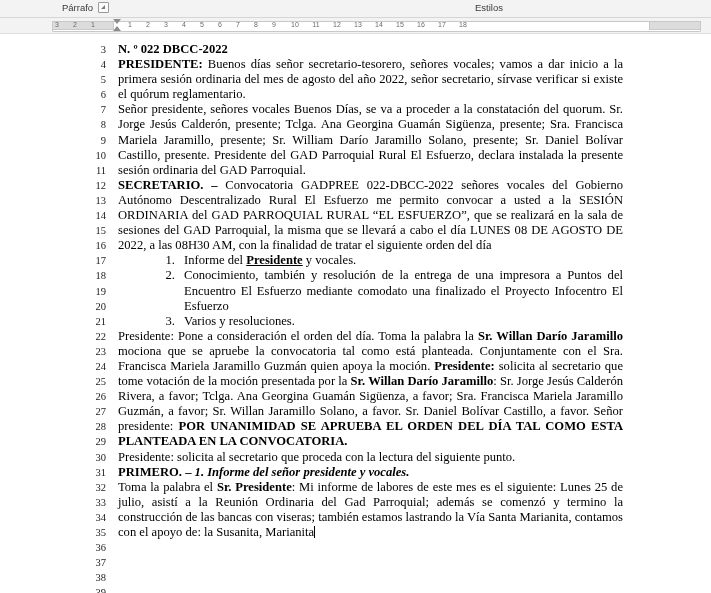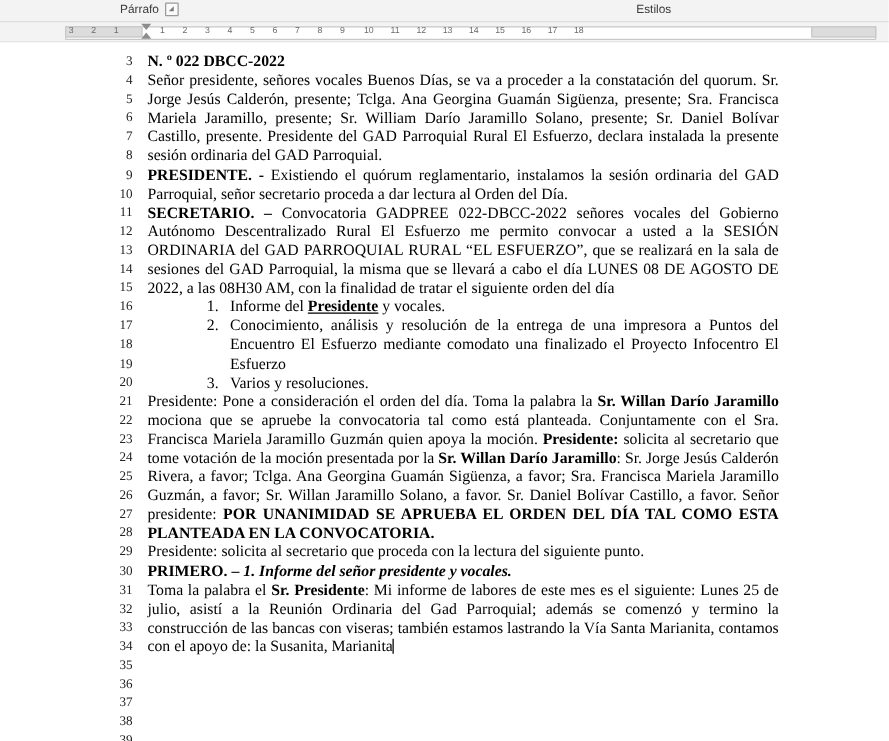--- a/index.html
+++ b/index.html
@@ -24,21 +24,20 @@
     align-items: center;
     font-family: "Liberation Sans", sans-serif;
     font-size: 9px;
     color: #444444;
   }
   .ribbon-group {
     position: absolute;
     top: 2px;
     display: flex;
     align-items: flex-end;
-    margin-left: 34px;
   }
   .ribbon-group-label {
     font-size: 9.5px;
     color: #3b3b3b;
   }
   .dialog-launcher {
     margin-left: 5px;
     width: 9px;
     height: 9px;
     border: 1px solid #9a9a9a;
@@ -267,31 +266,31 @@
         <div>37</div>
         <div>38</div>
         <div>39</div>
       </div>
 
     <div class="doc-body">
 
 
       <p class="para"><b>N. º 022 DBCC-2022</b></p>
 
+      <p class="para"><span id="p1"><b>PRESIDENTE:</b> Buenos días señor secretario-tesorero, señores vocales; vamos a dar inicio a la primera sesión ordinaria del mes de agosto del año 2022, señor secretario, sírvase verificar si existe el quórum reglamentario.</span></p>
 
       <p class="para">Señor presidente, señores vocales Buenos Días, se va a proceder a la constatación del quorum. Sr. Jorge Jesús Calderón, presente; Tclga. Ana Georgina Guamán Sigüenza, presente; Sra. Francisca Mariela Jaramillo, presente; Sr. William Darío Jaramillo Solano, presente; Sr. Daniel Bolívar Castillo, presente.  Presidente del GAD Parroquial Rural El Esfuerzo, declara instalada la presente sesión ordinaria del GAD Parroquial.</p>
 
 
-      <p class="para"><span id="p2"><b>PRESIDENTE. -</b> Existiendo el quórum reglamentario, instalamos la sesión ordinaria del GAD Parroquial, señor secretario proceda a dar lectura al Orden del Día.</span></p>
 
       <p class="para"><span id="p3"><b>SECRETARIO. –</b> Convocatoria GADPREE 022-DBCC-2022 señores vocales del Gobierno Autónomo Descentralizado Rural El Esfuerzo me permito convocar a usted a la SESIÓN ORDINARIA del GAD PARROQUIAL RURAL “EL ESFUERZO”, que se realizará en la sala de sesiones del GAD Parroquial, la misma que se llevará a cabo el día LUNES 08 DE AGOSTO DE 2022, a las 08H30 AM, con la finalidad de tratar el siguiente orden del día</span></p>
 
       <ol class="ol-list">
         <li><span id="ag0">Informe del <span class="u">Presidente</span> y vocales.</span></li>
-        <li><span id="ag1">Conocimiento, análisis y resolución de la entrega de una impresora a Puntos del Encuentro El Esfuerzo mediante comodato una finalizado el Proyecto Infocentro El Esfuerzo</span></li>
+        <li><span id="ag1">Conocimiento, también y resolución de la entrega de una impresora a Puntos del Encuentro El Esfuerzo mediante comodato una finalizado el Proyecto Infocentro El Esfuerzo</span></li>
         <li><span id="ag2">Varios y resoluciones.</span></li>
       </ol>
 
       <p class="para"><span id="pa0">Presidente: Pone a consideración el orden del día. Toma la palabra la <b>Sr. Willan Darío Jaramillo</b> mociona que se apruebe la convocatoria tal como está planteada. Conjuntamente con el Sra. Francisca Mariela Jaramillo Guzmán quien apoya la moción. <b>Presidente:</b> solicita al secretario que tome votación de la moción presentada por la <b>Sr. Willan Darío Jaramillo</b>: Sr. Jorge Jesús Calderón Rivera, a favor; Tclga. Ana Georgina Guamán Sigüenza, a favor; Sra. Francisca Mariela Jaramillo Guzmán, a favor; Sr. Willan Jaramillo Solano, a favor. Sr. Daniel Bolívar Castillo, a favor. Señor presidente: <b>POR UNANIMIDAD SE APRUEBA EL ORDEN DEL DÍA TAL COMO ESTA PLANTEADA EN LA CONVOCATORIA.</b></span></p>
       <p class="para"><span id="pa1">Presidente: solicita al secretario que proceda con la lectura del siguiente punto.</span></p>
       <p class="para"><span id="pa2"><b>PRIMERO. – </b><i><b>1.       Informe del señor presidente y vocales.</b></i></span></p>
       <p class="para"><span id="pa3">Toma la palabra el <b>Sr. Presidente</b>: Mi informe de labores de este mes es el siguiente: Lunes 25 de julio, asistí a la Reunión Ordinaria del Gad Parroquial; además se comenzó y termino la construcción de las bancas con viseras; también estamos lastrando la Vía Santa Marianita, contamos con el apoyo de: la Susanita, Marianita</span><span class="caret"></span></p>
 
     </div>
   </div>

